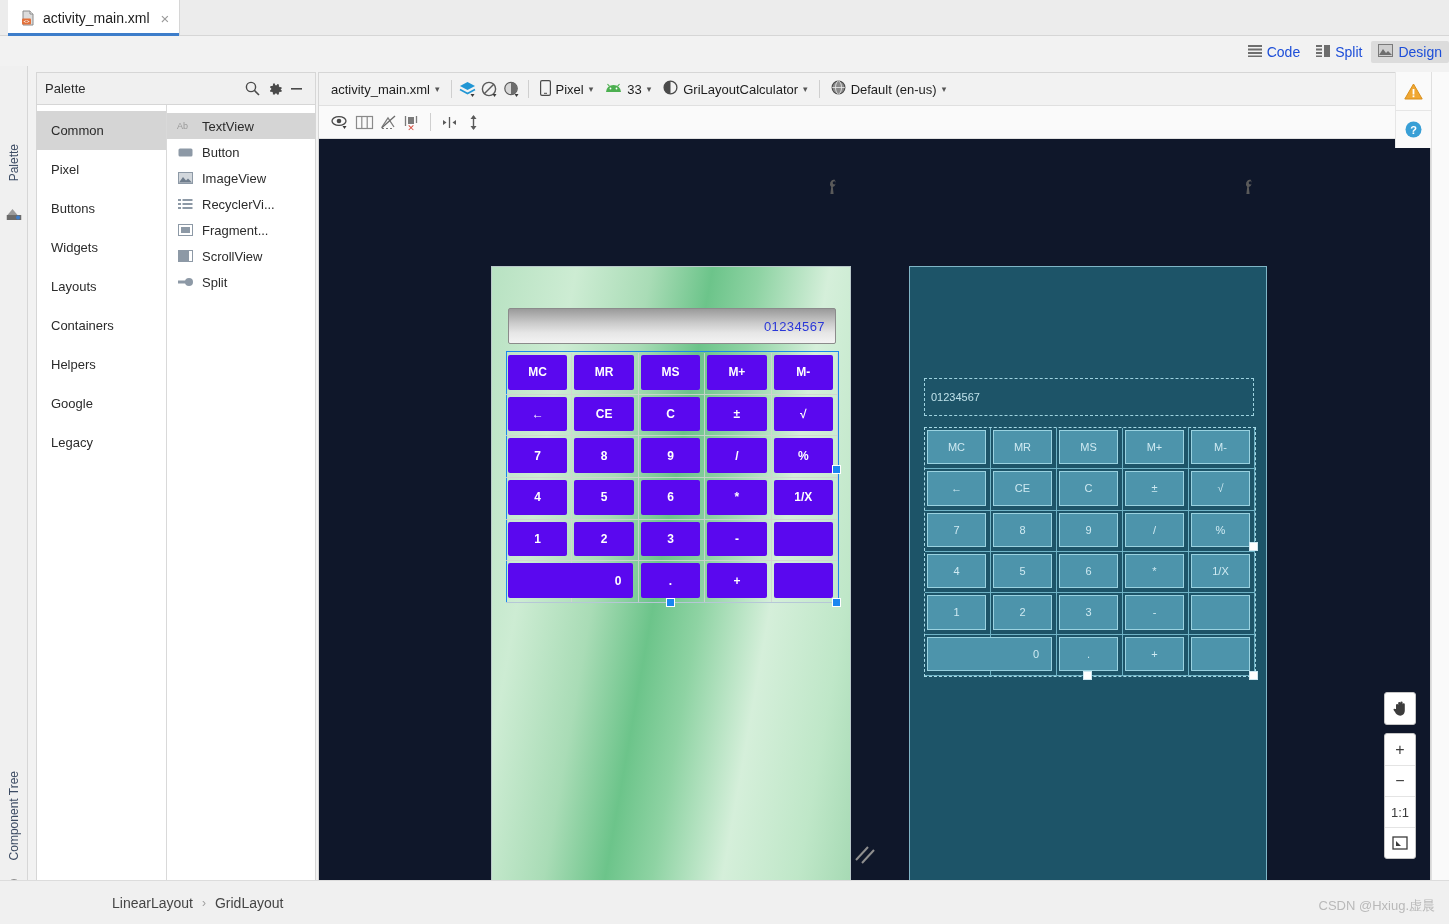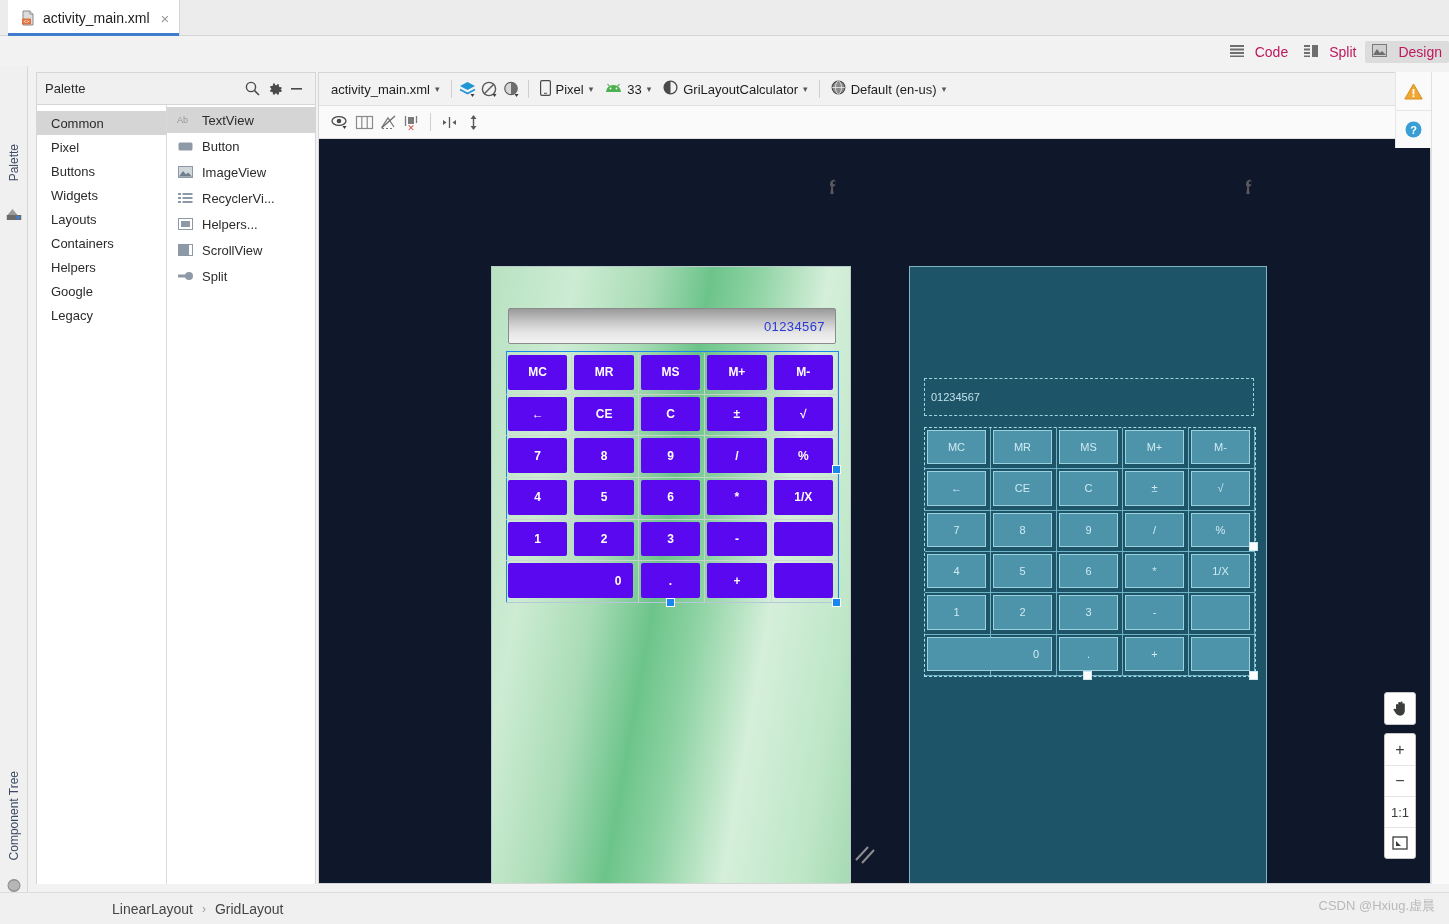--- a/index.html
+++ b/index.html
@@ -32,22 +32,22 @@
   .tab-title { font-size: 14px; color: #1d1d1d; }
   .tab-close { color: #9a9a9a; font-size: 15px; margin-left: 4px; cursor: pointer; line-height: 1; }
   .xml-icon { width: 16px; height: 16px; position: relative; }
 
   
   .modebar {
     position: absolute; right: 0; top: 38px; height: 28px;
     display: flex; align-items: center; gap: 2px;
   }
   .modebtn {
-    display: flex; align-items: center; gap: 11px;
-    padding: 3px 7px; font-size: 14px; color: #be185d; cursor: pointer;
+    display: flex; align-items: center; gap: 5px;
+    padding: 3px 7px; font-size: 14px; color: #1d4ed8; cursor: pointer;
     border-radius: 2px;
   }
   .modebtn.active { background: #dcdcdc; }
 
   
   .vstrip {
     position: absolute; left: 0; top: 66px; width: 28px; height: 858px;
     background: #f0f0f0; border-right: 1px solid #d6d6d6;
   }
   .vlabel {
@@ -63,23 +63,23 @@
     background: #ffffff; border: 1px solid #d6d6d6;
   }
   .palette-header {
     height: 32px; display: flex; align-items: center;
     background: #f0f0f0; border-bottom: 1px solid #d6d6d6; padding: 0 8px;
   }
   .palette-title { font-size: 13px; color: #2b2b2b; flex: 1; }
   .pal-icon { width: 22px; height: 22px; display: flex; align-items: center; justify-content: center; cursor: pointer; }
   .palette-body { display: flex; height: 779px; }
   .cat-col { width: 130px; border-right: 1px solid #d9d9d9; background: #fff; padding-top: 6px; }
-  .cat-item { height: 24px; display: flex; align-items: center; padding-left: 14px; font-size: 13px; color: #2b2b2b; cursor: pointer; }
+  .cat-item { height: 39px; display: flex; align-items: center; padding-left: 14px; font-size: 13px; color: #2b2b2b; cursor: pointer; }
   .cat-item.selected { background: #d5d5d5; }
-  .wid-col { flex: 1; background: #fff; padding-top: 2px; }
+  .wid-col { flex: 1; background: #fff; padding-top: 8px; }
   .wid-item { height: 26px; display: flex; align-items: center; gap: 8px; padding-left: 10px; font-size: 13px; color: #2b2b2b; cursor: pointer; }
   .wid-item.selected { background: #d5d5d5; }
   .wid-ico { width: 17px; height: 16px; display: inline-flex; align-items: center; justify-content: center; flex: 0 0 17px; }
 
   
   .surface {
     position: absolute; left: 318px; top: 72px; width: 1113px; height: 812px;
     background: #ffffff; border: 1px solid #d6d6d6;
   }
   .tb1 {
@@ -189,21 +189,21 @@
   .warnbox {
     position: absolute; right: 18px; top: 72px; width: 36px; height: 76px;
     background: #fafafa; border-left: 1px solid #e6e6e6;
     display: flex; flex-direction: column; align-items: center;
   }
   .warnbox > div { height: 38px; display: flex; align-items: center; justify-content: center; width: 100%; cursor: pointer; }
   .warnbox > div + div { border-top: 1px solid #e6e6e6; }
 
   
   .statusbar {
-    position: absolute; left: 0; bottom: 0; width: 1449px; height: 32px;
+    position: absolute; left: 0; bottom: 0; width: 1449px; height: 44px;
     background: #f0f0f0; border-top: 1px solid #dcdcdc;
     display: flex; align-items: center;
   }
   .crumbs { display: flex; align-items: center; gap: 9px; margin-left: 112px; font-size: 14px; color: #454545; }
   .crumb { cursor: pointer; }
   .crumb-sep { color: #a0a0a0; font-size: 12px; }
   .watermark { position: absolute; right: 14px; bottom: 9px; font-size: 13px; color: #b9b9b9; }
 </style>
 </head>
 <body>
@@ -375,21 +375,21 @@
           </span>
           <span>RecyclerVi...</span>
         </div>
         <div class="wid-item">
           <span class="wid-ico">
             <svg width="15" height="12" viewBox="0 0 15 12">
               <rect x="0.5" y="0.5" width="14" height="11" fill="none" stroke="#8d99a6"></rect>
               <rect x="3" y="3" width="9" height="6" fill="#8d99a6"></rect>
             </svg>
           </span>
-          <span>Helpers...</span>
+          <span>Fragment...</span>
         </div>
         <div class="wid-item">
           <span class="wid-ico">
             <svg width="15" height="12" viewBox="0 0 15 12">
               <rect x="0.5" y="0.5" width="14" height="11" fill="none" stroke="#8d99a6"></rect>
               <rect x="1" y="1" width="10" height="10" fill="#8d99a6"></rect>
             </svg>
           </span>
           <span>ScrollView</span>
         </div>

